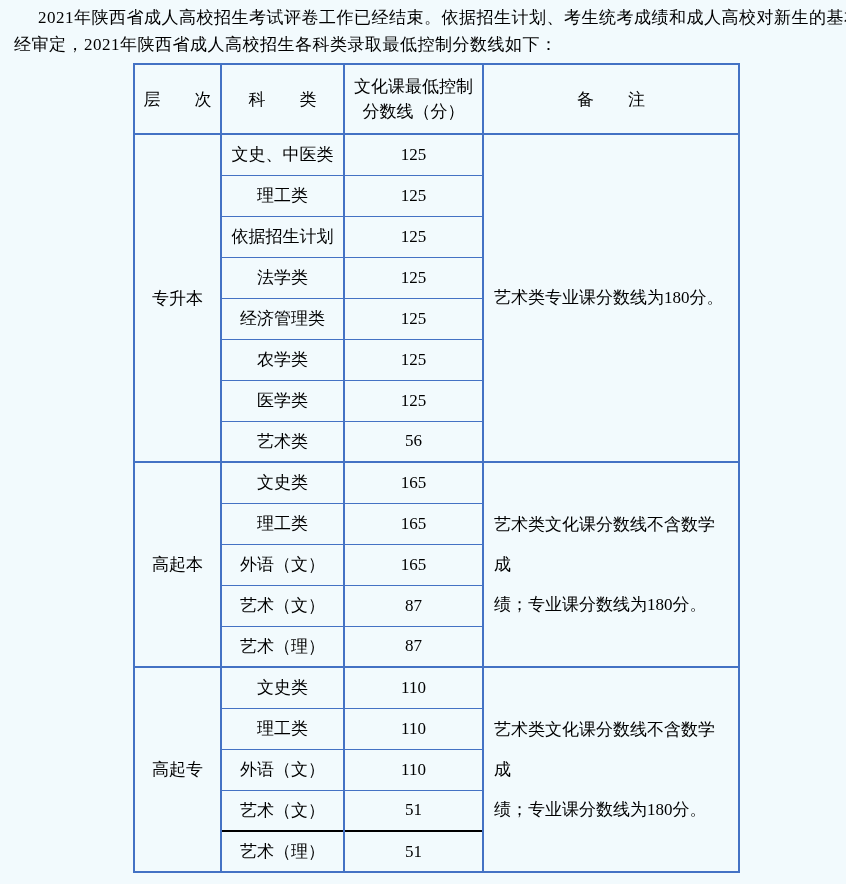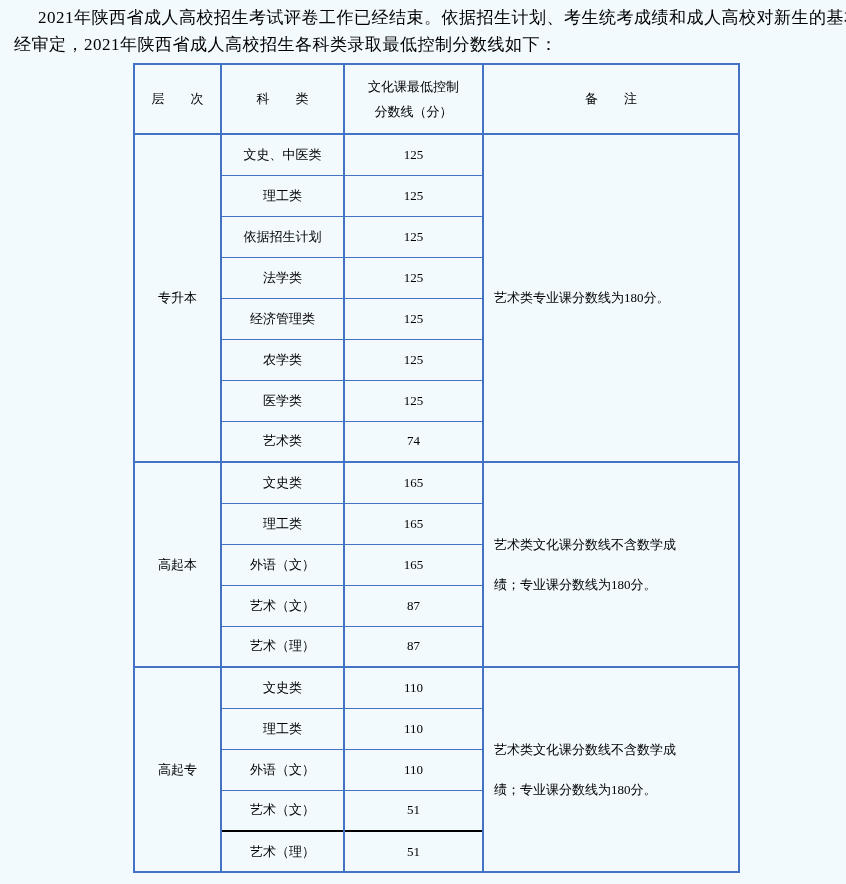--- a/index.html
+++ b/index.html
@@ -22,21 +22,21 @@
   .intro .line { display: block; white-space: nowrap; }
   .intro .line1 { text-indent: 24px; }
 
   table.score-table {
     position: absolute;
     left: 133px; top: 63px;
     width: 605px;
     border-collapse: collapse;
     table-layout: fixed;
     border: 2px solid #4472C4;
-    font-size: 13px;
+    font-size: 17px;
   }
   .score-table col.c1 { width: 87px; }
   .score-table col.c2 { width: 123px; }
   .score-table col.c3 { width: 139px; }
   .score-table col.c4 { width: 256px; }
 
   .score-table th, .score-table td {
     border: 1px solid #4472C4;
     border-left-width: 2px;
     border-right-width: 2px;
@@ -112,21 +112,21 @@
   <tr>
     <td>农学类</td>
     <td>125</td>
   </tr>
   <tr>
     <td>医学类</td>
     <td>125</td>
   </tr>
   <tr>
     <td>艺术类</td>
-    <td>74</td>
+    <td>56</td>
   </tr>
 
   <tr class="sec">
     <td rowspan="5">高起本</td>
     <td>文史类</td>
     <td>165</td>
     <td rowspan="5" class="remark">
       <div>艺术类文化课分数线不含数学成</div>
       <div>绩；专业课分数线为180分。</div>
     </td>

